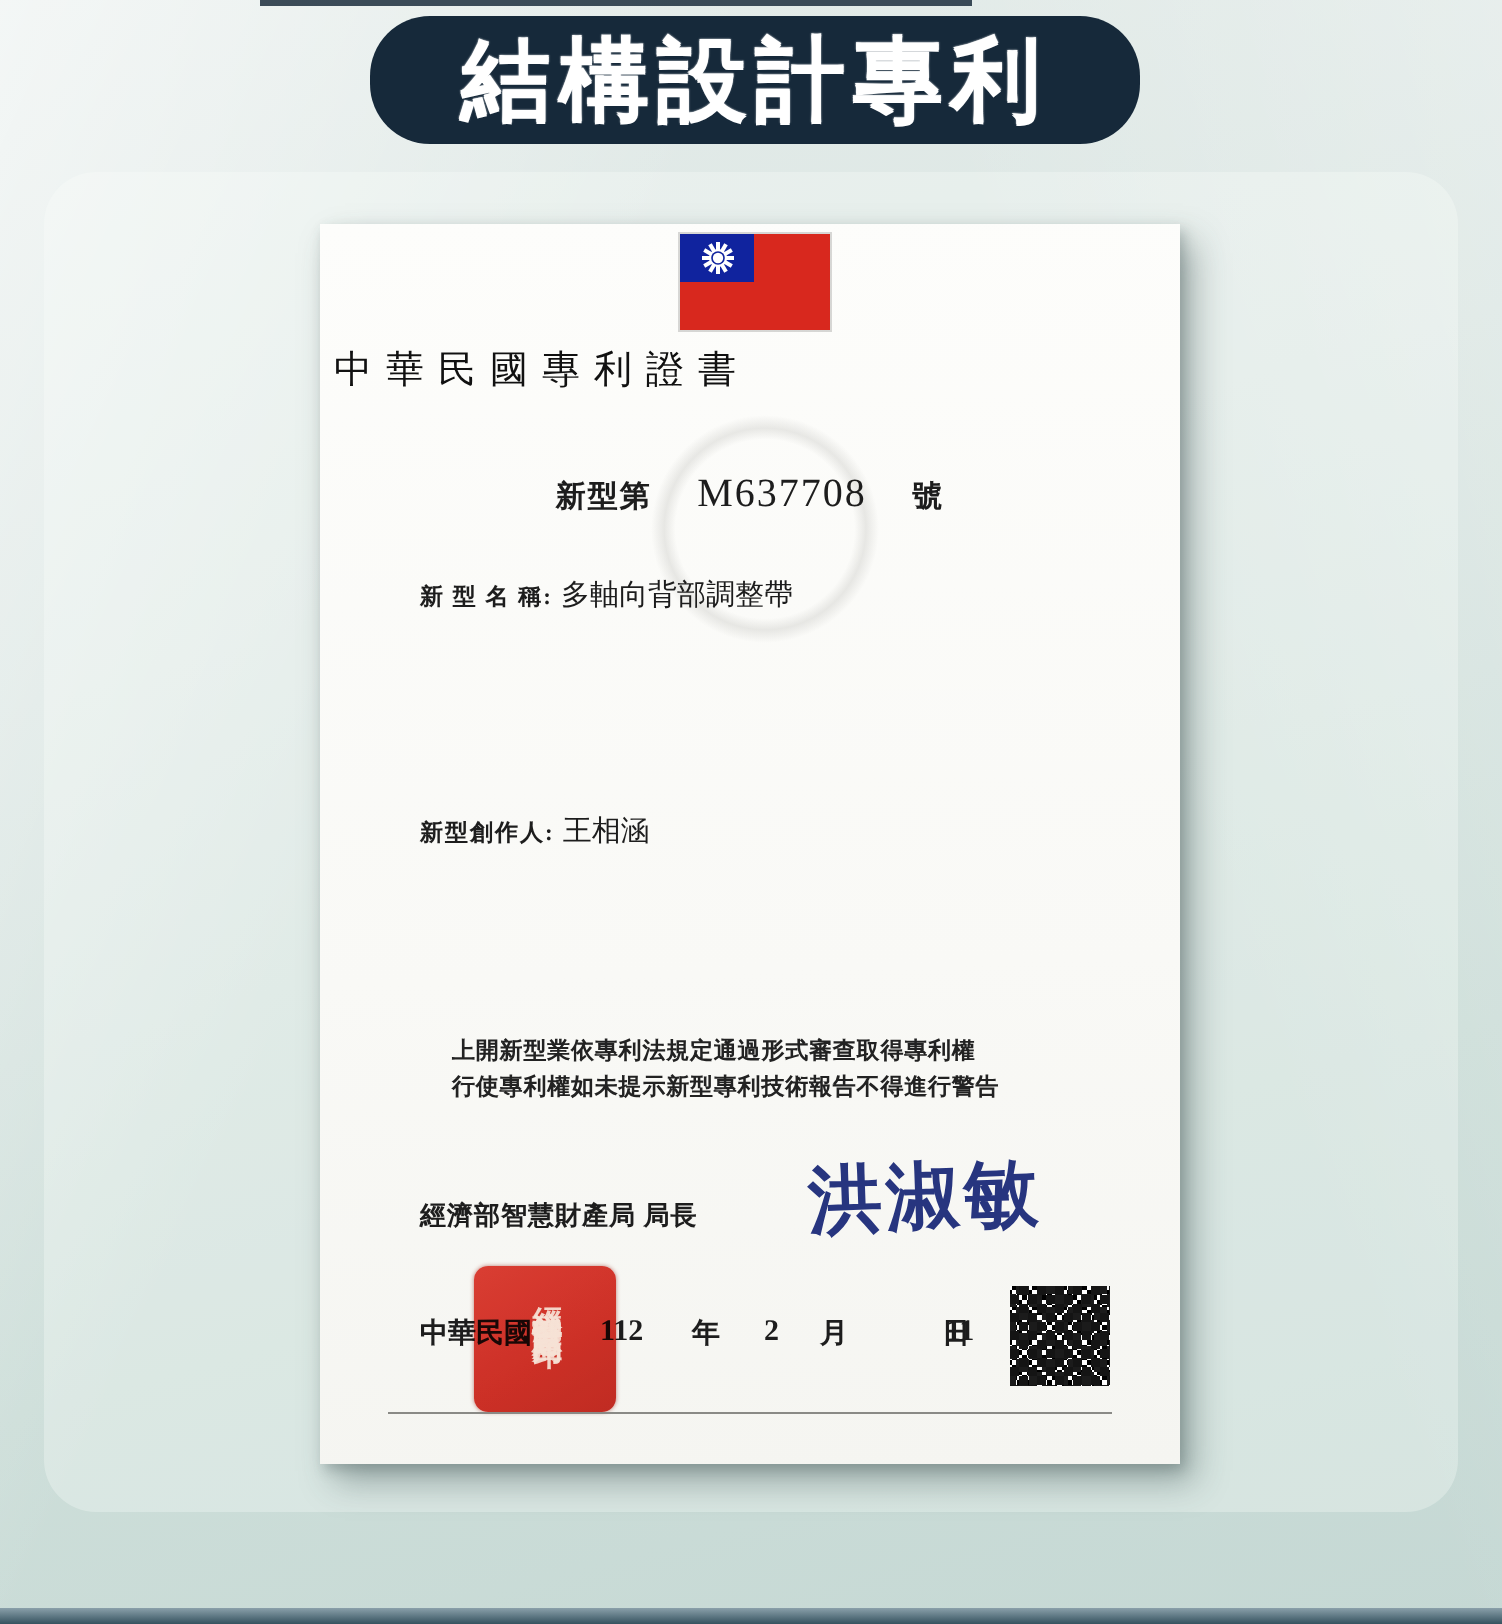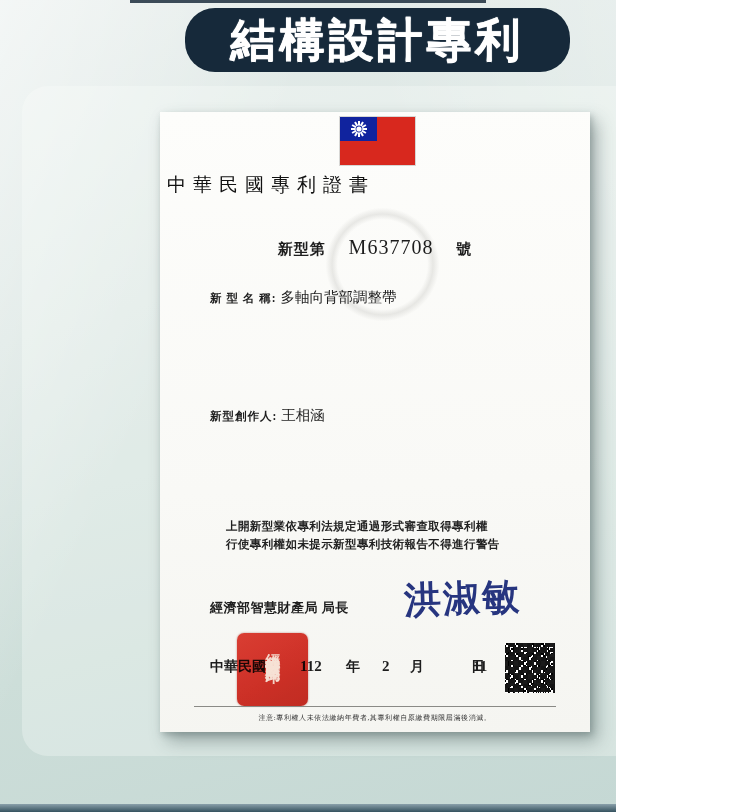--- a/index.html
+++ b/index.html
@@ -1,17 +1,17 @@
 <!DOCTYPE html>
 <html><head>
 <meta charset="utf-8">
 <style>
   html,body{margin:0;padding:0;}
   body{font-family:"Liberation Sans",sans-serif;}
-  .stage{position:relative;width:616px;height:812px;overflow:hidden;
+  .stage{position:relative;width:751px;height:812px;overflow:hidden;
     background:linear-gradient(165deg,#e6edeb 0%,#dbe6e3 35%,#cdded9 70%,#c5d8d4 100%);}
   .stage::before{content:"";position:absolute;inset:0;
     background:linear-gradient(115deg,rgba(255,255,255,.55) 0%,rgba(255,255,255,0) 34%),
                linear-gradient(250deg,rgba(255,255,255,.25) 0%,rgba(255,255,255,0) 30%);
     pointer-events:none;}
   .backpanel{position:absolute;left:22px;top:86px;width:707px;height:670px;
     background:rgba(252,254,253,.30);border-radius:26px;}
   .top-sliver{position:absolute;left:130px;top:0;width:356px;height:3px;background:#1c2e3d;opacity:.85;}
   .bottom-bar{position:absolute;left:0;bottom:0;width:100%;height:8px;
     background:linear-gradient(#8aa0aa,#35525f);}
@@ -162,18 +162,17 @@
       <span class="d-du">日</span>
     </div>
 
     <div class="seal">
       <span class="seal-text">經濟部智慧財產局印</span>
     </div>
 
     <div class="qr"></div>
 
     <div class="rule"></div>
-    <div class="footnote">注意:專利權人未依法繳納年費者,其專利權自原繳費期限屆滿後消滅。</div>
 
   </div>
 
   <div class="bottom-bar"></div>
 </div>
 
 </body></html>

